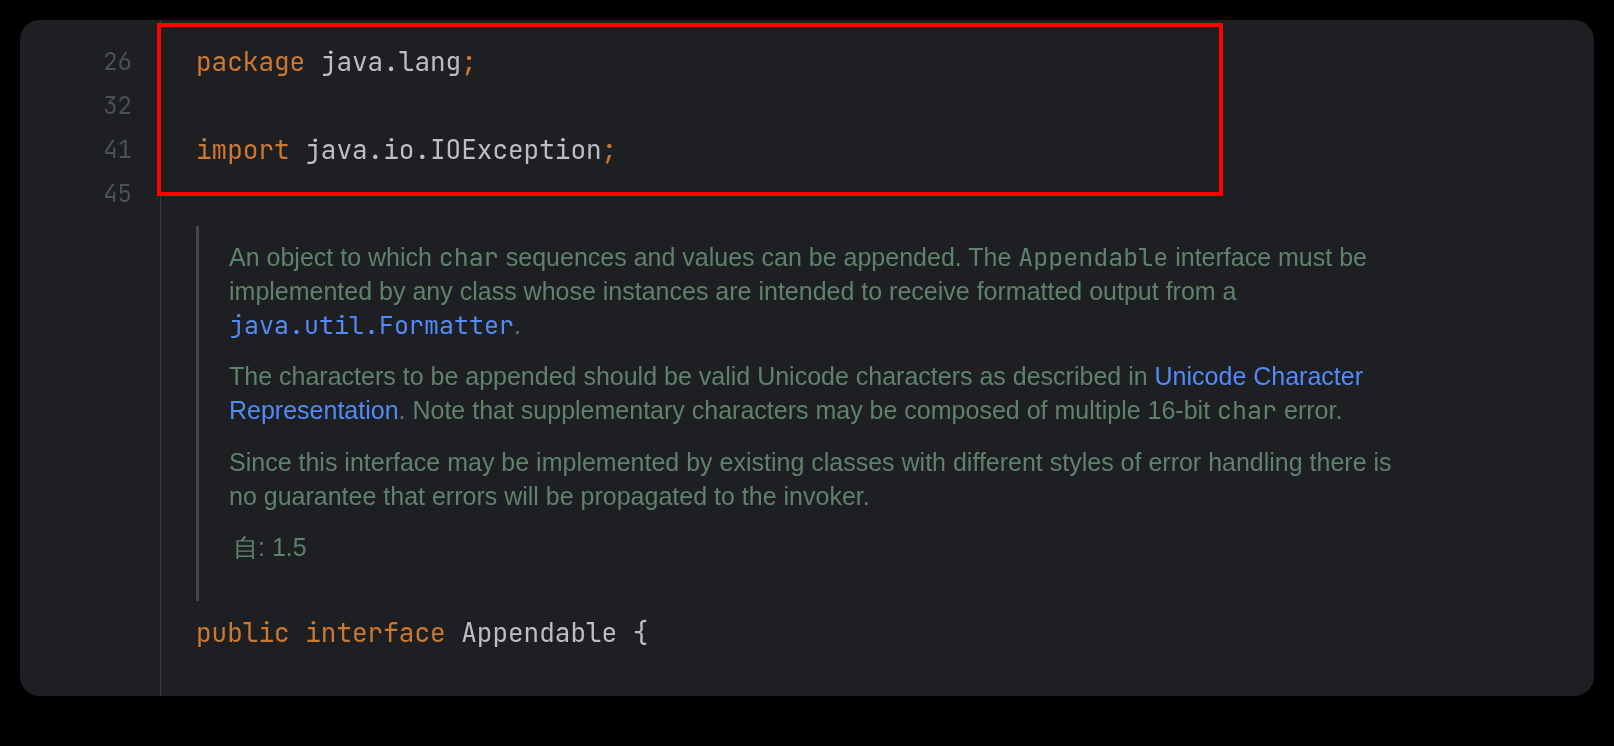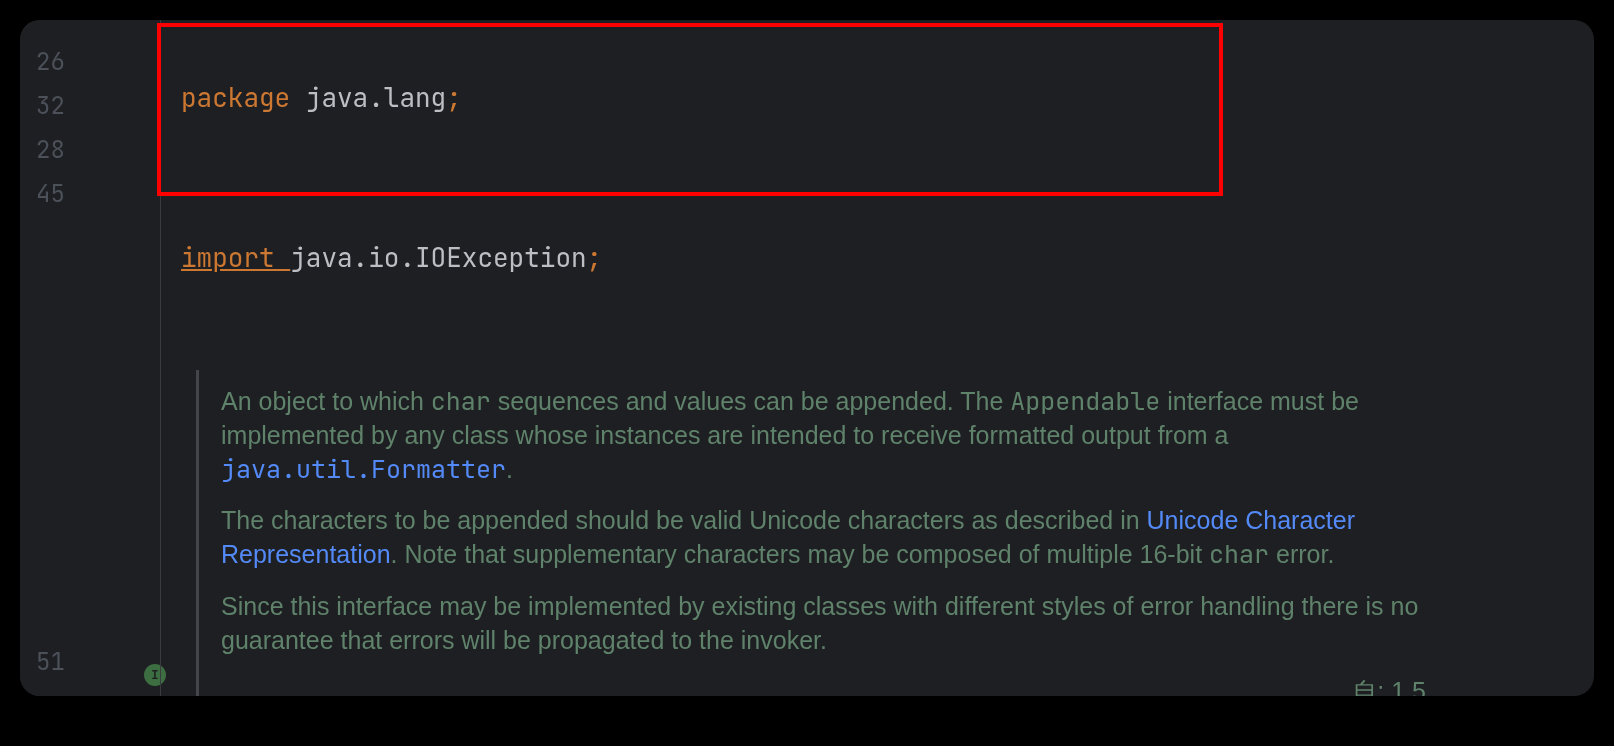--- a/index.html
+++ b/index.html
@@ -24,21 +24,21 @@
     }
     .gutter {
       width: 140px;
       background: #1e1f22;
       padding-top: 20px;
       flex-shrink: 0;
       user-select: none;
     }
     .line-number {
       color: #4b5059;
-      text-align: left;
+      text-align: right;
       padding-right: 28px;
       height: 44px;
       line-height: 44px;
       font-size: 24px;
       position: relative;
       padding-left: 16px;
     }
     .gutter-icon {
       position: absolute;
       right: -4px;
@@ -49,62 +49,60 @@
     }
     .code-area {
       flex: 1;
       padding-top: 20px;
       border-left: 1px solid #393b40;
       position: relative;
     }
     .code-line {
       height: 44px;
       line-height: 44px;
-      padding-left: 20px;
+      padding-left: 35px;
       white-space: pre;
       font-size: 26px;
-      margin-top: 36px;
     }
     .highlight-box {
       position: absolute;
       top: 3px;
       left: -4px;
       width: 1066px;
       height: 173px;
       border: 4px solid #ff0000;
       pointer-events: none;
       z-index: 10;
     }
     .kw-package { color: #cc7832; }
-    .kw-import { color: #cc7832; text-decoration: underline; }
+    .kw-import { color: #cc7832; }
     .kw-public { color: #cc7832; }
     .kw-interface { color: #cc7832; }
     .pkg-name { color: #bcbec4; }
     .semicolon { color: #cc7832; }
     .class-name { color: #bcbec4; }
     .brace { color: #bcbec4; }
     
     .javadoc-block {
-      padding: 15px 30px 20px 22px;
+      padding: 15px 30px 20px 30px;
       margin-left: 35px;
       margin-top: 10px;
       margin-bottom: 10px;
       border-left: 3px solid #43454a;
       color: #5f826b;
       font-family: -apple-system, BlinkMacSystemFont, 'Segoe UI', sans-serif;
       font-size: 25px;
       line-height: 1.35;
       max-width: 1260px;
     }
     .javadoc-block p {
       margin-bottom: 18px;
     }
     .javadoc-block p:last-child {
-      margin-bottom: 0;
-      text-align: right;
+      margin-bottom: 16px;
     }
     .doc-code {
       font-family: 'JetBrains Mono', 'Consolas', monospace;
       color: #5f826b;
     }
     .doc-link {
       color: #548af7;
       font-family: 'JetBrains Mono', 'Consolas', monospace;
     }
     .doc-link-text {
@@ -130,29 +128,23 @@
   </style>
 </head>
 <body>
 
 <div class="editor-container">
   <div class="editor-content">
 
     <div class="gutter">
       <div class="line-number">26</div>
       <div class="line-number">32</div>
-      <div class="line-number">28</div>
+      <div class="line-number">41</div>
       <div class="line-number">45</div>
       <div style="height:424px;"></div>
-      <div class="line-number">
-        <span>51</span>
-        <span class="gutter-icon">
-          <span class="impl-icon">I</span>
-        </span>
-      </div>
     </div>
 
     <div class="code-area">
       <div class="highlight-box"></div>
 
       <div class="code-line"><span class="kw-package">package </span><span class="pkg-name">java.lang</span><span class="semicolon">;</span></div>
 
       <div class="code-line"></div>
 
       <div class="code-line"><span class="kw-import">import </span><span class="pkg-name">java.io.IOException</span><span class="semicolon">;</span></div>

